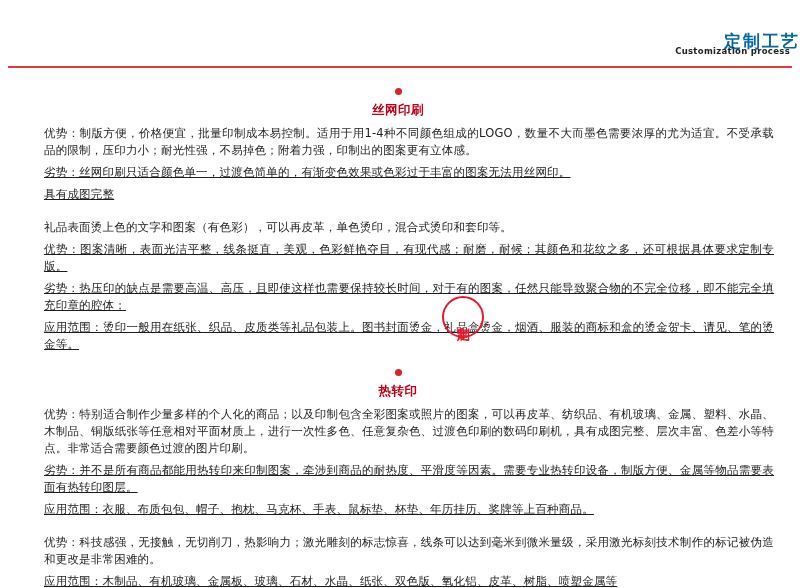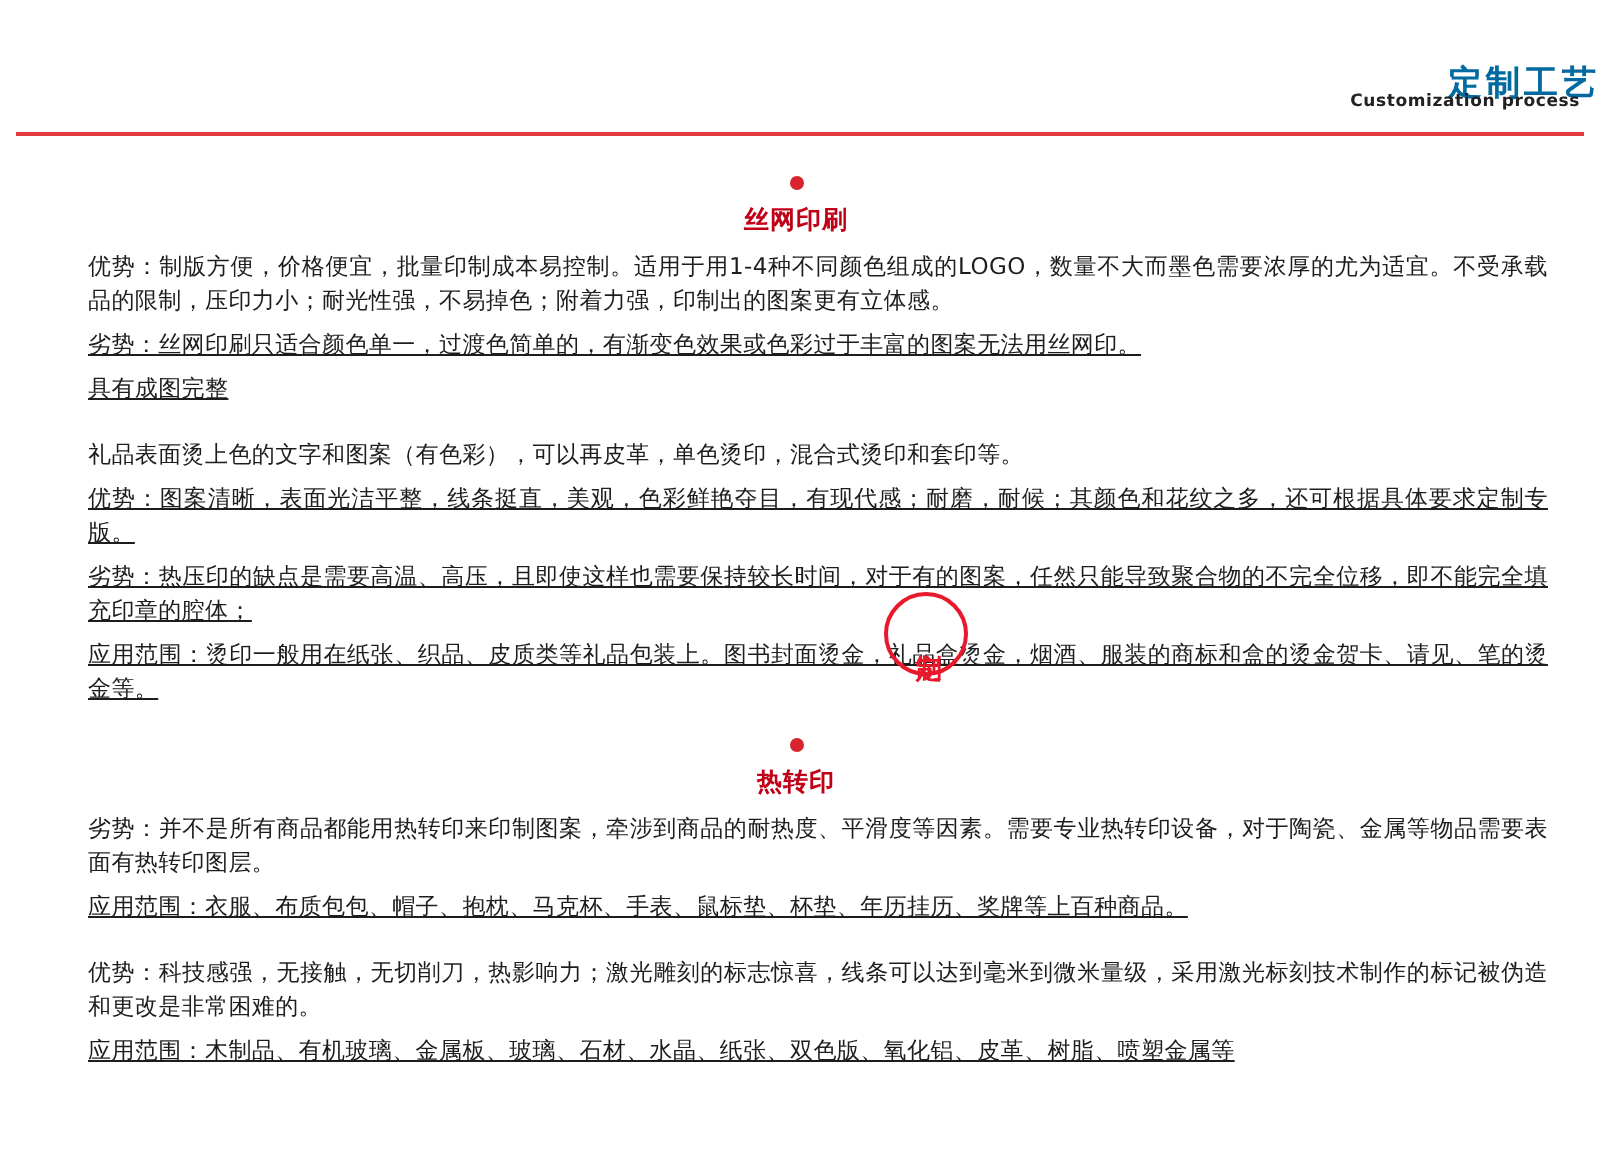--- a/index.html
+++ b/index.html
@@ -158,21 +158,22 @@
       <p class="para">优势：图案清晰，表面光洁平整，线条挺直，美观，色彩鲜艳夺目，有现代感；耐磨，耐候；其颜色和花纹之多，还可根据具体要求定制专版。</p>
       <p class="para">劣势：热压印的缺点是需要高温、高压，且即使这样也需要保持较长时间，对于有的图案，任然只能导致聚合物的不完全位移，即不能完全填充印章的腔体；</p>
       <p class="para">应用范围：烫印一般用在纸张、织品、皮质类等礼品包装上。图书封面烫金，礼品盒烫金，烟酒、服装的商标和盒的烫金贺卡、请见、笔的烫金等。</p>
     </div>
 
     <div class="section">
       <div class="section-head">
         <span class="bullet"></span>
         <span class="section-title">热转印</span>
       </div>
-      <p class="para">劣势：并不是所有商品都能用热转印来印制图案，牵涉到商品的耐热度、平滑度等因素。需要专业热转印设备，对于陶瓷、金属等物品需要表面有热转印图层。</p>
+      <p class="para">优势：特别适合制作少量多样的个人化的商品；以及印制包含全彩图案或照片的图案，可以再皮革、纺织品、有机玻璃、金属、塑料、水晶、木制品、铜版纸张等任意相对平面材质上，进行一次性多色、任意复杂色、过渡色印刷的数码印刷机，具有成图完整、层次丰富、色差小等特点。非常适合需要颜色过渡的图片印刷。</p>
+      <p class="para">劣势：并不是所有商品都能用热转印来印制图案，牵涉到商品的耐热度、平滑度等因素。需要专业热转印设备，制版方便、金属等物品需要表面有热转印图层。</p>
       <p class="para">应用范围：衣服、布质包包、帽子、抱枕、马克杯、手表、鼠标垫、杯垫、年历挂历、奖牌等上百种商品。</p>
     </div>
 
     <div class="section">
       <p class="para">优势：科技感强，无接触，无切削刀，热影响力；激光雕刻的标志惊喜，线条可以达到毫米到微米量级，采用激光标刻技术制作的标记被伪造和更改是非常困难的。</p>
       <p class="para">应用范围：木制品、有机玻璃、金属板、玻璃、石材、水晶、纸张、双色版、氧化铝、皮革、树脂、喷塑金属等</p>
     </div>
 
   </div>
 

